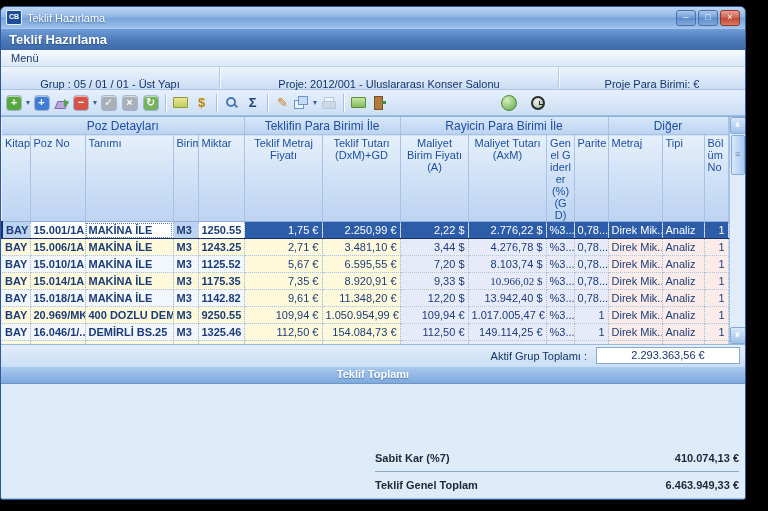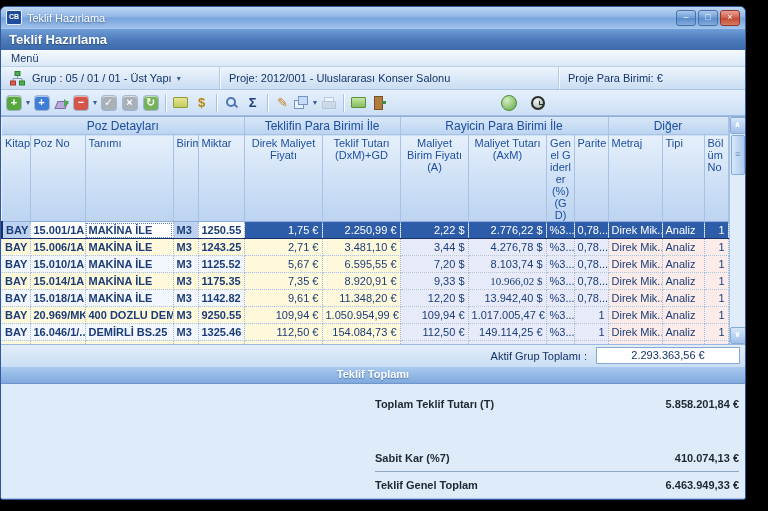--- a/index.html
+++ b/index.html
@@ -20,21 +20,21 @@
   .winbtn.close{background:linear-gradient(180deg,#E9A093,#CE5F4B 50%,#BF4934 52%,#D87A64);border-color:#8F3A2C;}
   
   .hdrbar{height:21px;flex:0 0 auto;line-height:21px;padding-left:8px;color:#fff;font-weight:bold;font-size:13px;
     background:linear-gradient(180deg,#6F9DD6 0%,#4B79B9 55%,#3D6AAC 100%);border-top:1px solid #A9C6EC;
     text-shadow:0 1px 1px #2E4F7E;}
   .menubar{height:16px;flex:0 0 auto;line-height:16px;padding-left:7px;font-size:11px;color:#1D3A6E;
     background:linear-gradient(180deg,#F6FAFE,#DAE8F7);border-bottom:1px solid #B9CFEA;}
   .menubar span{padding:0 3px;}
   .infobar{height:22px;flex:0 0 auto;display:flex;align-items:stretch;font-size:11px;color:#15346A;
     background:linear-gradient(180deg,#EDF4FC,#CADDF3);border-bottom:1px solid #A9C4E5;}
-  .isec{display:flex;align-items:center;padding:11px 9px;border-right:1px solid #B4CBE8;box-shadow:1px 0 0 #F3F8FD;}
+  .isec{display:flex;align-items:center;padding:11px 9px;border-right:1px solid #B4CBE8;box-shadow:1px 0 0 #F3F8FD;flex-direction:column;}
   .isec.s1{width:200px;}
   .isec.s2{width:320px;}
   .isec.s3{border-right:none;flex:1;}
   .caret{font-size:8px;color:#3A5F96;margin-left:5px;}
   
   .toolbar{height:25px;flex:0 0 auto;display:flex;align-items:center;padding:0 5px;
     background:linear-gradient(180deg,#E6F0FC 0%,#CCDFF5 100%);border-bottom:1px solid #9FBCE2;}
   .tbtn{height:20px;min-width:19px;display:flex;align-items:center;justify-content:center;margin:0 1px;border-radius:3px;}
   .tile{display:inline-block;width:14px;height:14px;border-radius:3px;color:#fff;font-weight:bold;
     font-size:11px;line-height:13px;text-align:center;box-shadow:inset 0 1px 0 rgba(255,255,255,.55),0 0 0 1px rgba(60,90,140,.35);}
@@ -244,21 +244,21 @@
             <th class="gh" colspan="2">Teklifin Para Birimi İle</th>
             <th class="gh" colspan="4">Rayicin Para Birimi İle</th>
             <th class="gh" colspan="3">Diğer</th>
           </tr>
           <tr>
             <th class="ch" style="text-align: left;">Kitap</th>
             <th class="ch" style="text-align: left;">Poz No</th>
             <th class="ch" style="text-align: left;">Tanımı</th>
             <th class="ch" style="text-align: left;">Birimi</th>
             <th class="ch" style="text-align: left;">Miktar</th>
-            <th class="ch" style="text-align: center;">Direk Maliyet Fiyatı</th>
+            <th class="ch" style="text-align: center;">Teklif Metraj Fiyatı</th>
             <th class="ch" style="text-align: center;">Teklif Tutarı (DxM)+GD</th>
             <th class="ch" style="text-align: center;">Maliyet Birim Fiyatı (A)</th>
             <th class="ch" style="text-align: center;">Maliyet Tutarı (AxM)</th>
             <th class="ch bw" style="text-align: center;">Genel Giderler (%) (GD)</th>
             <th class="ch" style="text-align: left;">Parite</th>
             <th class="ch" style="text-align: left;">Metraj</th>
             <th class="ch" style="text-align: left;">Tipi</th>
             <th class="ch bw" style="text-align: left;">Bölüm No</th>
           </tr>
         </thead>
@@ -404,24 +404,20 @@
   <div class="aktif">
     <span class="lbl">Aktif Grup Toplamı :</span>
     <div class="valbox">2.293.363,56 €</div>
   </div>
 
   <div class="ttbar">Teklif Toplamı</div>
 
   <div class="summary">
     <div class="srow">
       <div class="sp"></div>
-      <div class="content">
-        <span>Toplam Teklif Tutarı (T)</span>
-        <span>5.858.201,84 €</span>
-      </div>
     </div>
     <div class="srow">
       <div class="sp"></div>
     </div>
     <div class="srow">
       <div class="sp"></div>
       <div class="content">
         <span>Sabit Kar (%7)</span>
         <span>410.074,13 €</span>
       </div>

